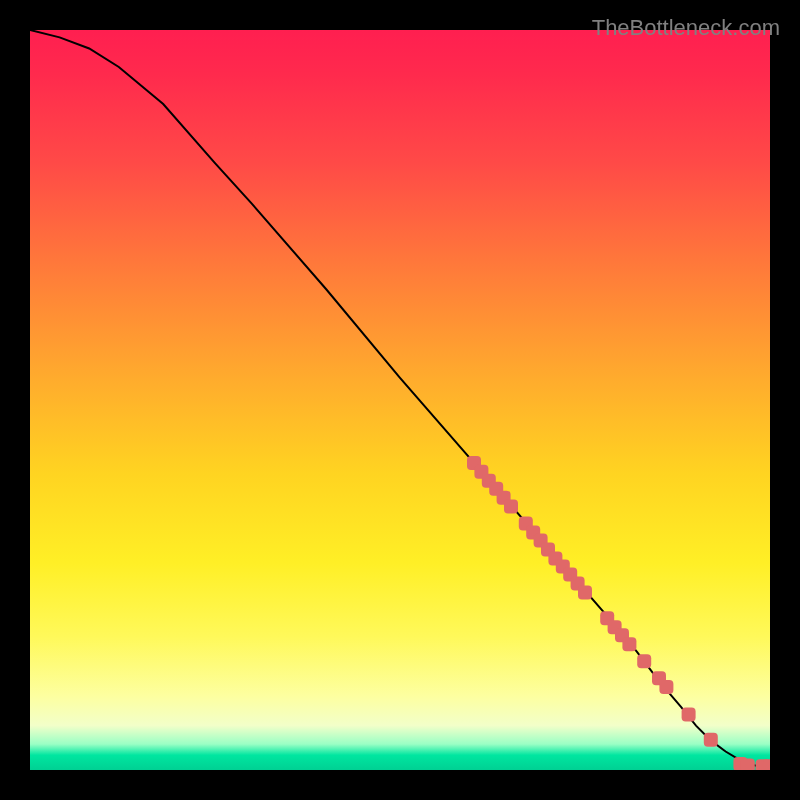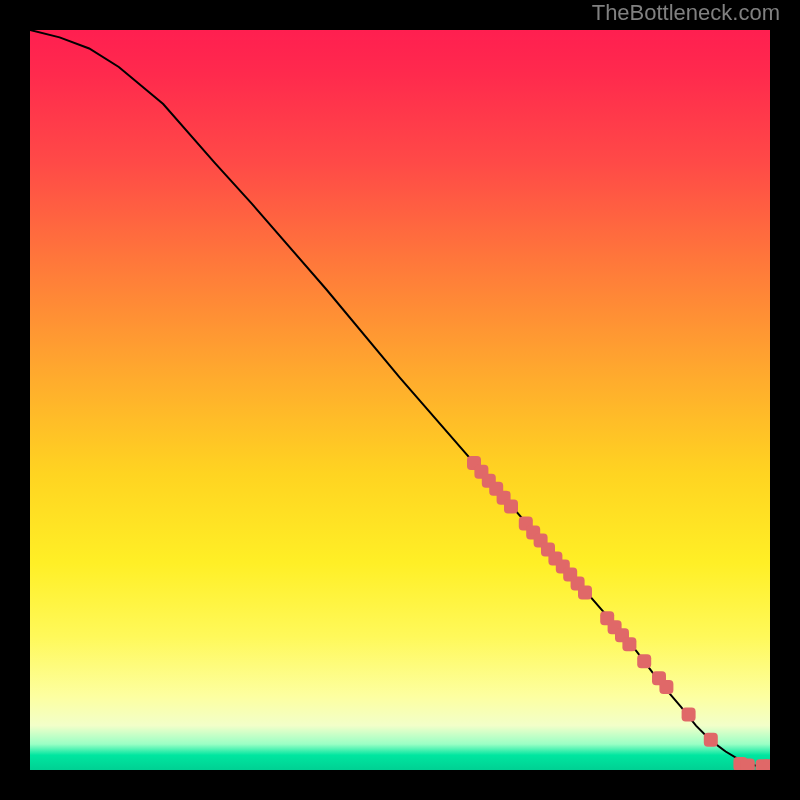--- a/index.html
+++ b/index.html
@@ -6,21 +6,21 @@
   body {
     width: 800px;
     height: 800px;
     background: #000;
     position: relative;
     font-family: Arial, Helvetica, sans-serif;
     overflow: hidden;
   }
   .attribution {
     position: absolute;
-    top: 0;
+    top: 15px;
     right: 20px;
     color: #808080;
     font-size: 22px;
     font-weight: normal;
     z-index: 10;
   }
   .plot-area {
     position: absolute;
     left: 30px;
     top: 30px;

